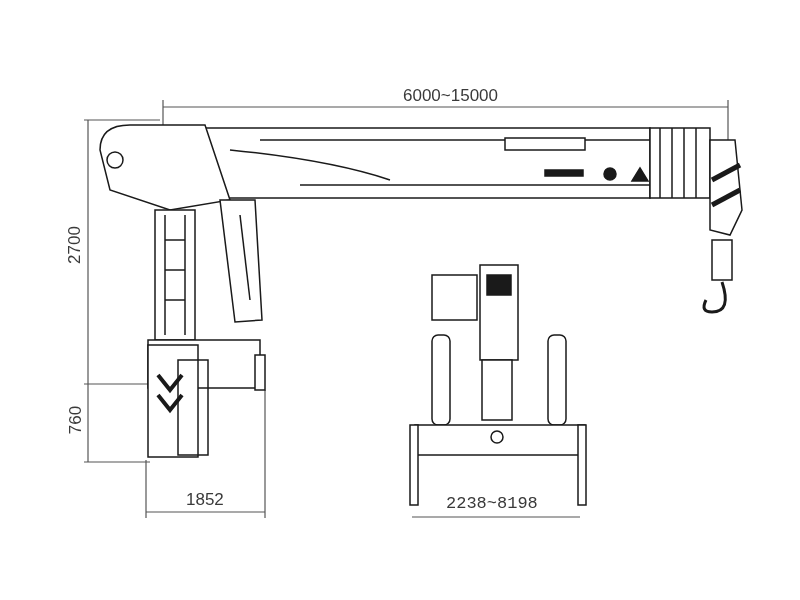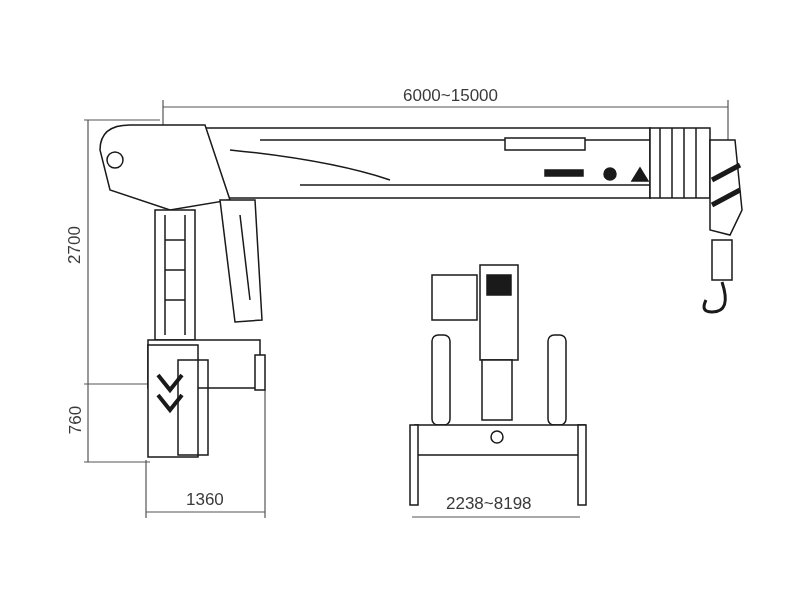--- a/index.html
+++ b/index.html
@@ -85,14 +85,14 @@
     <circle cx="497" cy="437" r="6"></circle>
     <rect x="410" y="425" width="8" height="80"></rect>
     <rect x="578" y="425" width="8" height="80"></rect>
   </g>
 </svg>
 </div>
 
 <div class="dim-label" style="left:403px; top:86px;">6000~15000</div>
 <div class="dim-label vert" style="left:56px; top:235px;">2700</div>
 <div class="dim-label vert" style="left:62px; top:410px;">760</div>
-<div class="dim-label" style="left:186px; top:490px;">1360</div>
-<div class="dim-label" style="left:446px; top:494px;">2238~8198</div>
+<div class="dim-label" style="left:186px; top:490px;">1852</div>
+<div class="dim-label" style="left:446px; top:494px;font-family:Liberation Mono, monospace;">2238~8198</div>
 
 </body></html>

